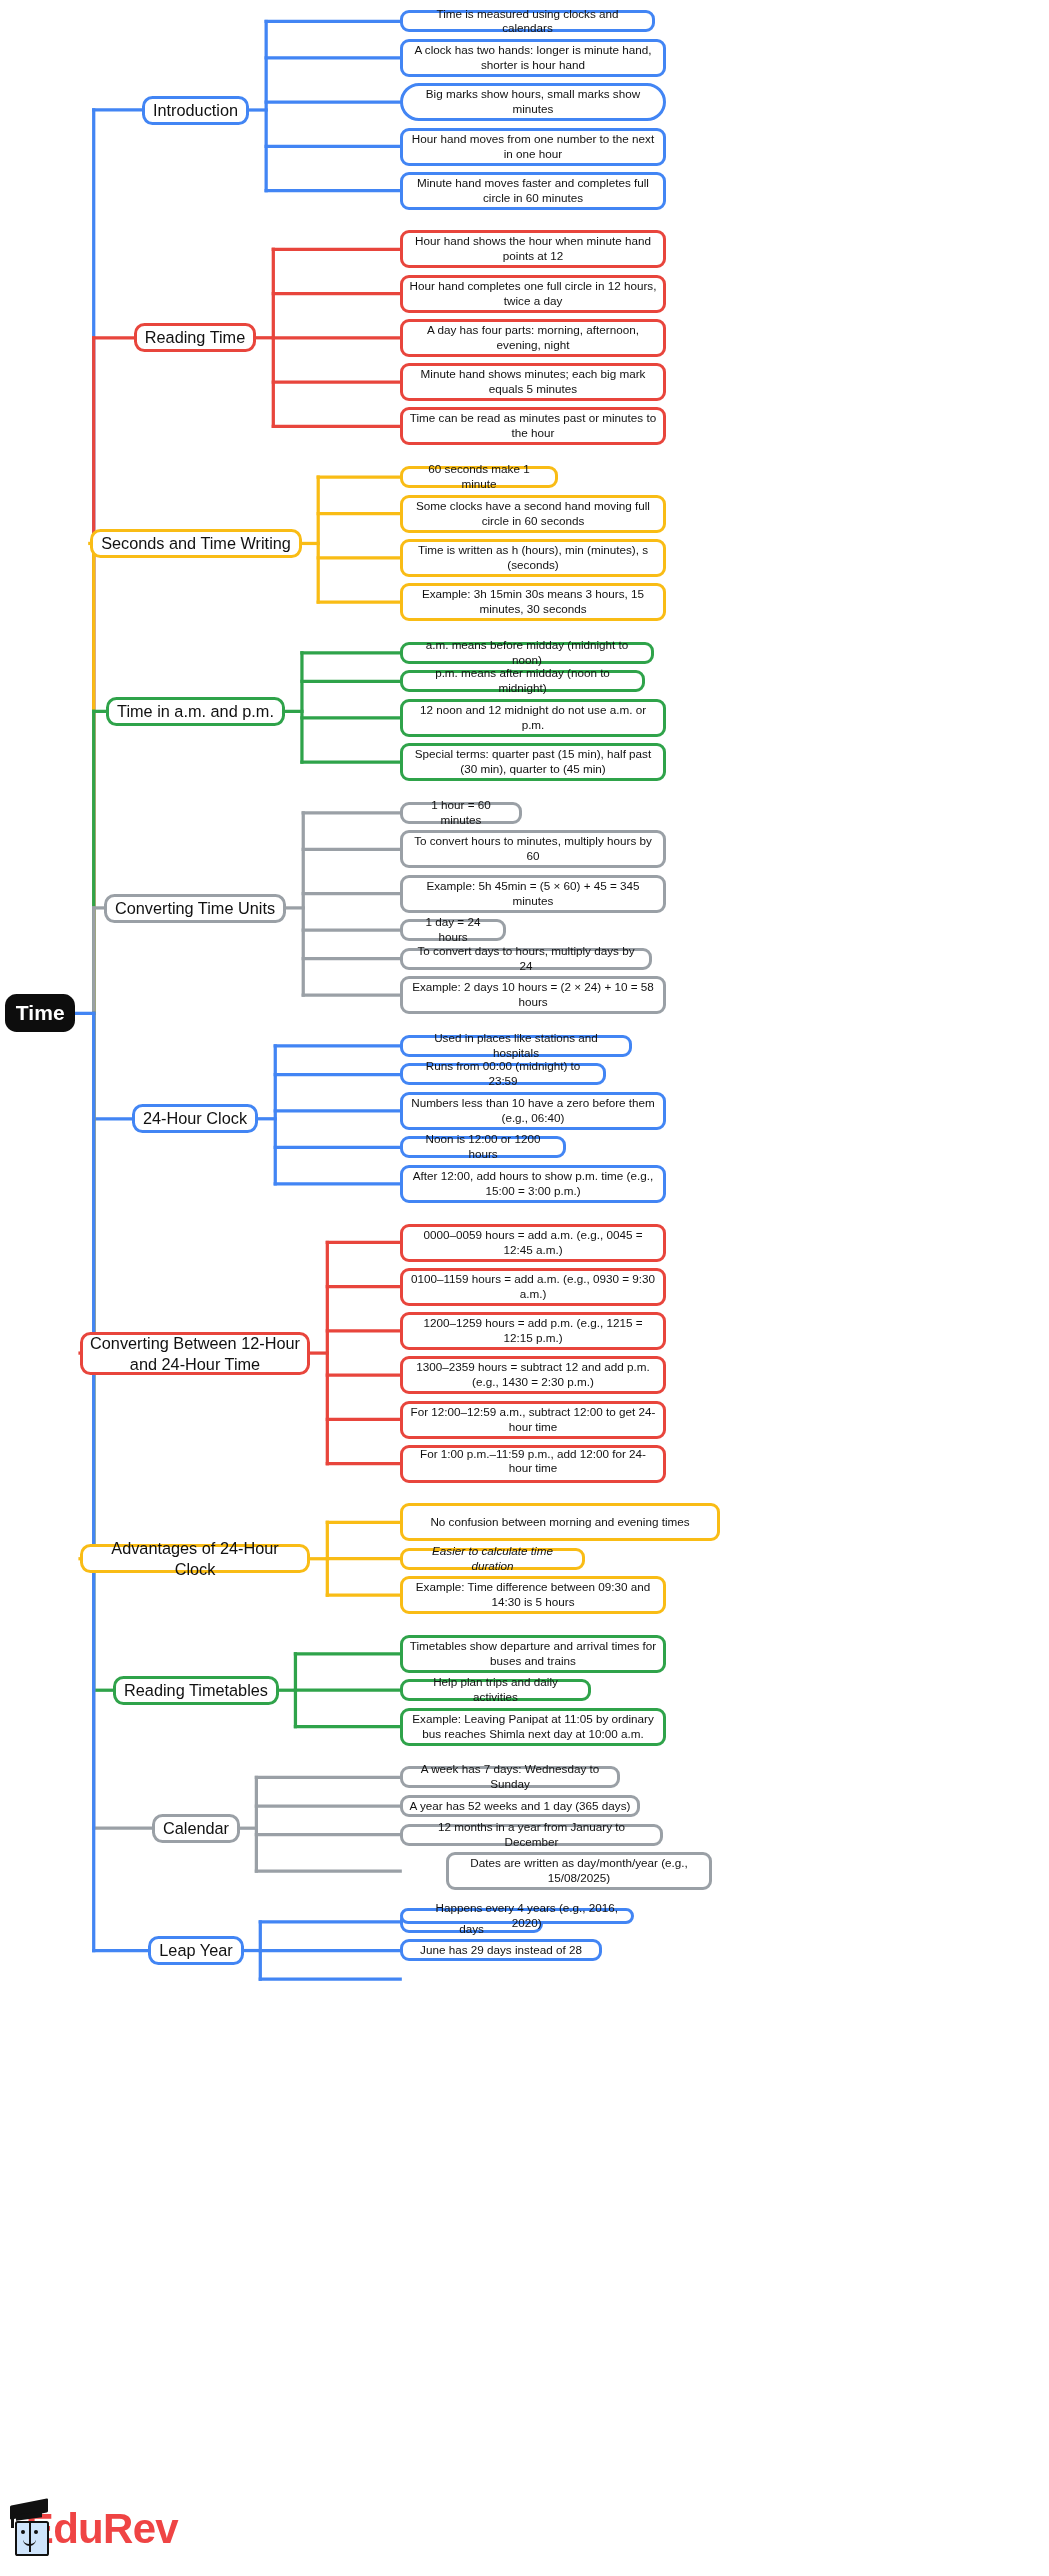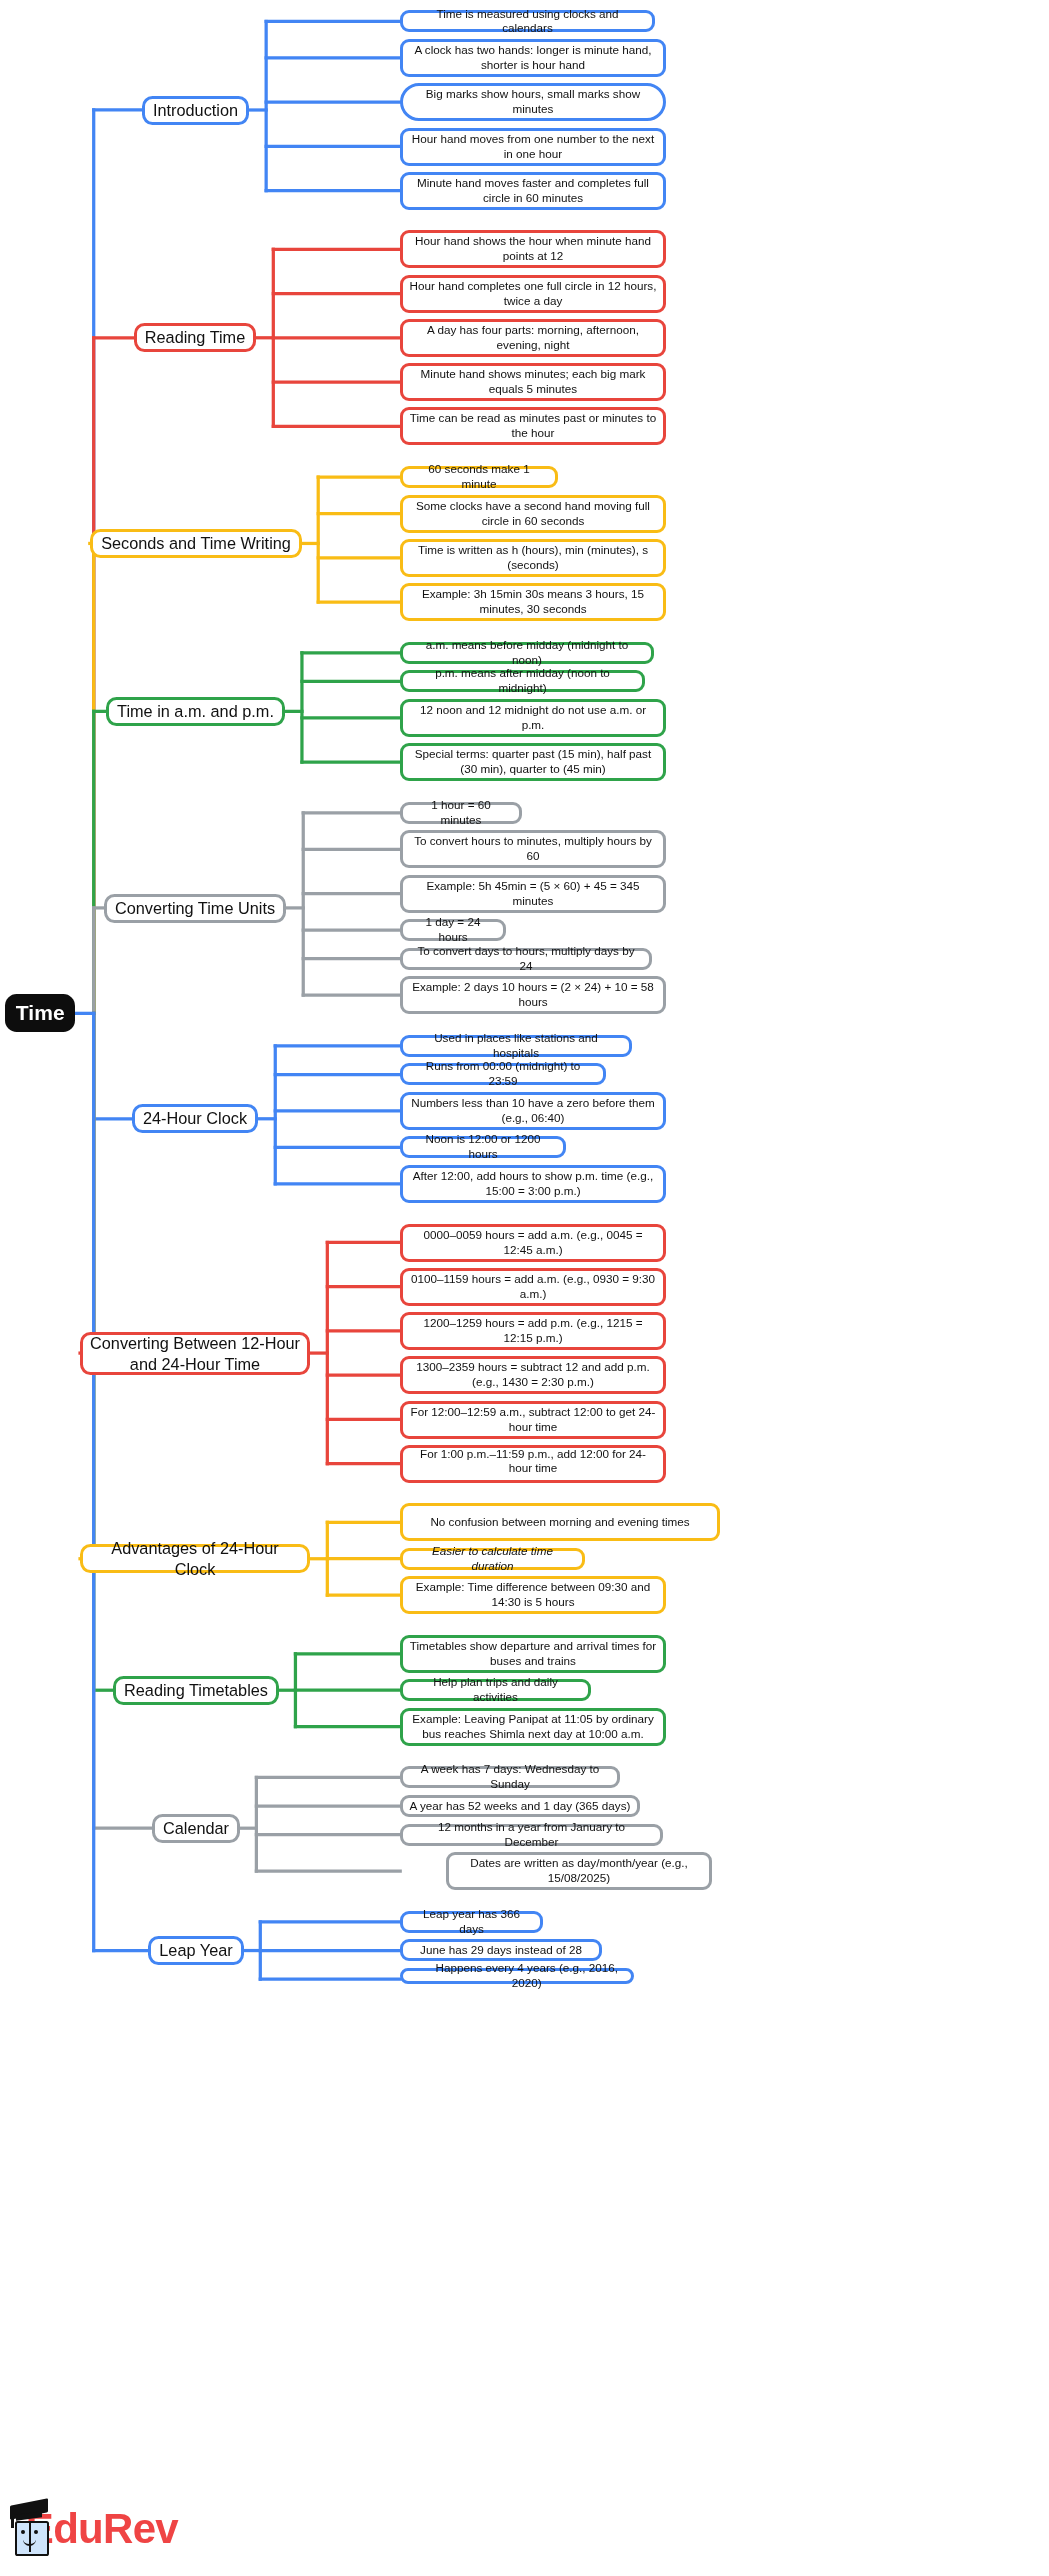--- a/index.html
+++ b/index.html
@@ -310,21 +310,21 @@
       </div>
       <div class="node branch c-blue" style="left: 148px; top: 1936px; width: 96px; height: 29px;">
         <span>Leap Year</span>
       </div>
       <div class="node leaf c-blue" style="left: 400px; top: 1911px; width: 143px; height: 22px;">
         <span>Leap year has 366 days</span>
       </div>
       <div class="node leaf c-blue" style="left: 400px; top: 1939px; width: 202px; height: 22px;">
         <span>June has 29 days instead of 28</span>
       </div>
-      <div class="node leaf c-blue" style="left: 400px; top: 1968px; width: 234px; height: 16px; padding-left: 26px;">
+      <div class="node leaf c-blue" style="left: 400px; top: 1908px; width: 234px; height: 16px; padding-left: 26px;">
         <span>Happens every 4 years (e.g., 2016, 2020)</span>
       </div>
       <div class="node root" style="left: 5.2px; top: 994px; width: 70px; height: 38px;">
         <span>Time</span>
       </div>
     </div>
 
   <div id="logo">
     <span class="mark">
       <span class="cap"></span>

